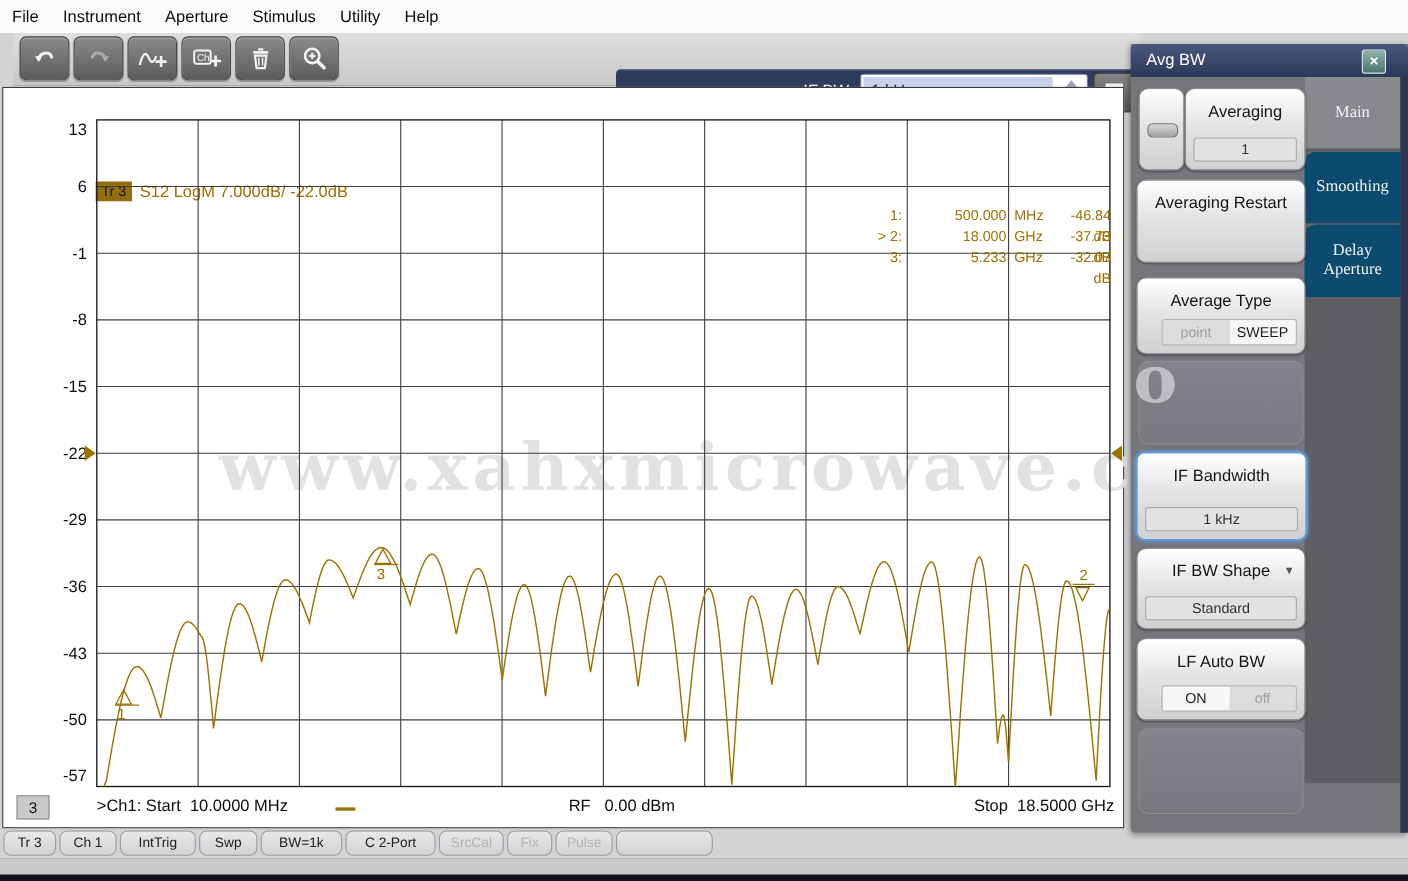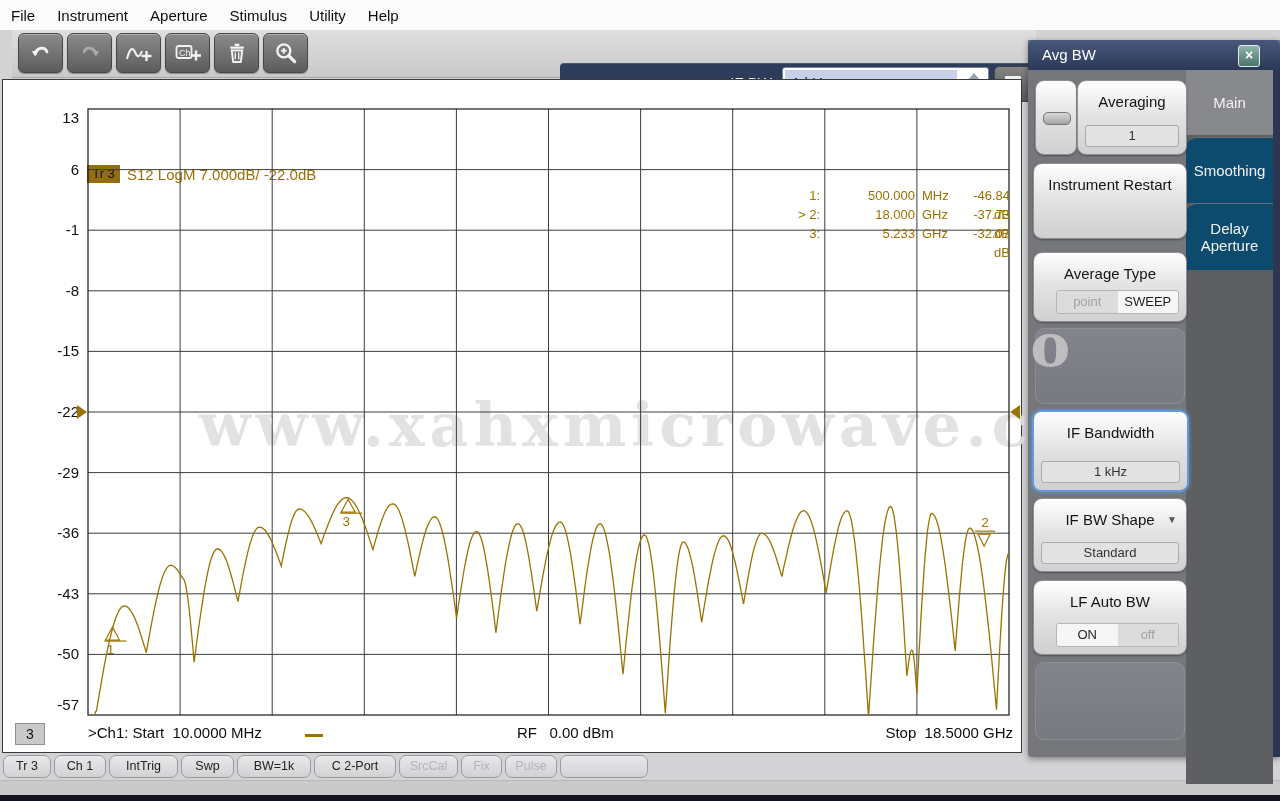--- a/index.html
+++ b/index.html
@@ -58,21 +58,21 @@
   
   #panel{left:1028px;top:40px;width:252px;height:717px;z-index:30;background:#76777b;
          border-radius:0 0 4px 4px;box-shadow:0 2px 6px rgba(0,0,0,.4);}
   #panel-title{left:0;top:0;width:252px;height:30px;background:linear-gradient(#49577d,#2b3958);
                border-radius:5px 5px 0 0;}
   #panel-title-text{position:absolute;left:14px;top:0;line-height:30px;color:#fff;font-size:15px;}
   #panel-close{position:absolute;left:210px;top:5px;width:20px;height:20px;border-radius:3px;
                background:linear-gradient(#8fb3ac,#49756c);border:1px solid #dfeeea;
                color:#fff;font-size:14px;font-weight:bold;text-align:center;line-height:18px;}
   #panel-body{left:0;top:30px;width:252px;height:687px;}
-  #tab-col{position:absolute;left:158px;top:0;width:87px;height:714px;background:#5e5f62;}
+  #tab-col{position:absolute;left:158px;top:0;width:87px;height:642px;background:#5e5f62;font-family:Liberation Serif, serif;}
   .tab{position:absolute;left:0;width:87px;color:#f2f2f2;font-size:15px;display:flex;
        align-items:center;justify-content:center;text-align:center;}
   .tab.active{background:#88898d;}
   .tab.inactive{background:#0c4a6e;border-top:1px solid #6d6e71;border-radius:10px 0 0 0;}
   #panel-edge{position:absolute;left:245px;top:0;width:7px;height:687px;background:#2d3650;}
   .pbtn{position:absolute;background:linear-gradient(#ffffff,#e4e4e4 45%,#d0d0d1);
         border:1px solid #8f9094;border-radius:9px;box-shadow:0 1px 2px rgba(0,0,0,.35);
         font-size:15px;color:#141414;text-align:center;}
   .pbtn.empty{background:linear-gradient(#83848b,#787981);border:1px solid #8d8e95;box-shadow:none;}
   .pbtn.hl{border:2px solid #5f9bdc;box-shadow:0 0 4px rgba(95,155,220,.8);}
@@ -279,21 +279,21 @@
     <div id="panel-edge"></div>
     <div id="panel-buttons">
         <div class="pbtn" style="left: 7px; top: 10px; width: 40px; height: 73px;">
           <div class="led-pill"></div>
         </div>
         <div class="pbtn" style="left: 49px; top: 10px; width: 108px; height: 73px;">
           <div class="pbtn-label">Averaging</div>
           <div class="pbtn-value">1</div>
         </div>
         <div class="pbtn" style="left: 5px; top: 93px; width: 152px; height: 74px;">
-          <div class="pbtn-label">Instrument Restart</div>
+          <div class="pbtn-label">Averaging Restart</div>
         </div>
         <div class="pbtn" style="left: 5px; top: 182px; width: 152px; height: 68px;">
           <div class="pbtn-label">Average Type</div>
           <div class="pbtn-switch">
             <div class="sw-cell">point</div>
             <div class="sw-cell on">SWEEP</div>
           </div>
         </div>
         <div class="pbtn empty" style="left: 7px; top: 258px; width: 148px; height: 74px;"></div>
         <div class="pbtn hl" style="left: 4px; top: 340px; width: 153px; height: 78px;">

